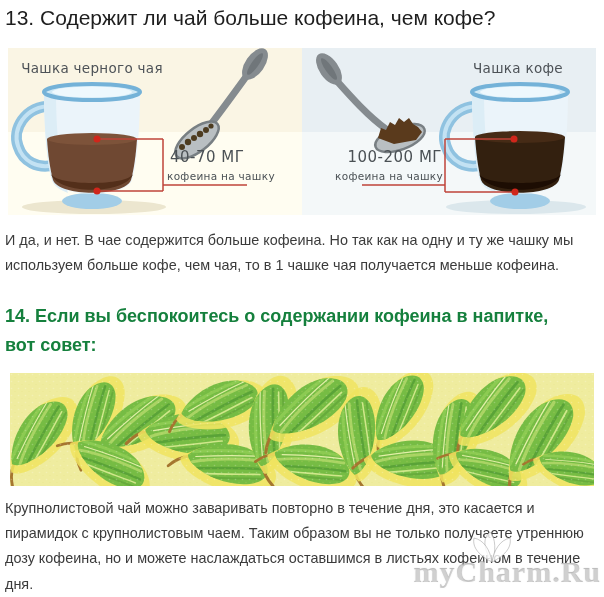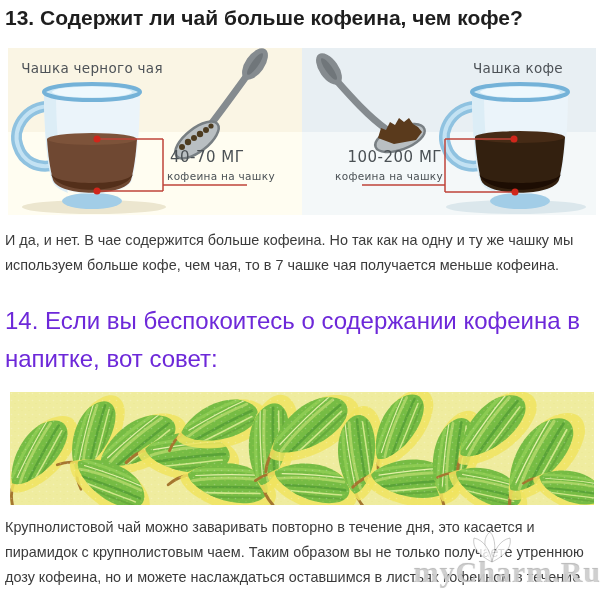--- a/index.html
+++ b/index.html
@@ -1,21 +1,21 @@
 <!DOCTYPE html>
 <html><head>
 <meta charset="utf-8">
 <style>
   html,body{margin:0;padding:0;}
   body{
     width:604px;height:597px;background:#ffffff;overflow:hidden;position:relative;
     font-family:"Liberation Sans",sans-serif;
   }
-  .h13{margin:5px 0 17px 5px;font-size:21px;line-height:1.25;font-weight:700;color:#1e1e1e;}
-  .h14{margin:24px 10px 0 5px;font-size:24px;line-height:1.58;font-weight:400;color:#6d28d9;width:578px;}
+  .h13{margin:5px 0 17px 5px;font-size:21px;line-height:1.25;font-weight:400;color:#1e1e1e;}
+  .h14{margin:24px 10px 0 5px;font-size:18px;line-height:1.58;font-weight:700;color:#15803d;width:578px;}
   .para{margin:13px 5px 0 5px;font-size:14.4px;line-height:1.73;color:#3b3b3b;width:596px;}
   .para2{margin:10px 0 0 5px;font-size:14.4px;line-height:1.75;color:#3b3b3b;width:600px;}
   .infographic{margin:13px 8px 0 8px;display:flex;width:588px;height:167px;text-decoration:underline;}
   .panel{width:294px;height:167px;flex:0 0 auto;}
   .leaves-wrap{margin:14px 10px 0 10px;width:584px;height:113px;}
   svg text{font-family:"DejaVu Sans",sans-serif;}
   .cup-title{font-size:13.5px;fill:#4d5257;letter-spacing:.3px;}
   .amount{font-size:15px;fill:#4b5155;letter-spacing:.5px;}
   .amount-cap{font-size:10.5px;fill:#4b5155;letter-spacing:.3px;}
   .watermark{
@@ -108,21 +108,21 @@
         <path d="M 143,137 H 60"></path>
     </g>
     <circle cx="212" cy="91" r="3.5" fill="#d0261b"></circle>
     <circle cx="213" cy="144" r="3.5" fill="#d0261b"></circle>
     <text class="cup-title" x="216" y="25" text-anchor="middle">Чашка кофе</text>
     <text class="amount" x="140" y="114" text-anchor="end">100-200 МГ</text>
     <text class="amount-cap" x="141" y="132" text-anchor="end">кофеина на чашку</text>
   </svg>
 </div>
 
-<p class="para">И да, и нет. В чае содержится больше кофеина. Но так как на одну и ту же чашку мы используем больше кофе, чем чая, то в 7 чашке чая получается меньше кофеина.</p>
+<p class="para">И да, и нет. В чае содержится больше кофеина. Но так как на одну и ту же чашку мы используем больше кофе, чем чая, то в 1 чашке чая получается меньше кофеина.</p>
 
 <h1 class="h14">14. Если вы беспокоитесь о содержании кофеина в напитке, вот совет:</h1>
 
 <div class="leaves-wrap">
   <svg width="584" height="113" viewBox="0 0 584 113" xmlns="http://www.w3.org/2000/svg">
     <defs>
       <path id="lf" d="M -44,0 C -30,-17 2,-27 24,-18 C 40,-11 44,1 32,10 C 14,21 -16,20 -36,9 C -42,5 -44,2 -44,0 Z"></path>
       <clipPath id="lfClip">
           <use href="#lf"></use>
         </clipPath>

